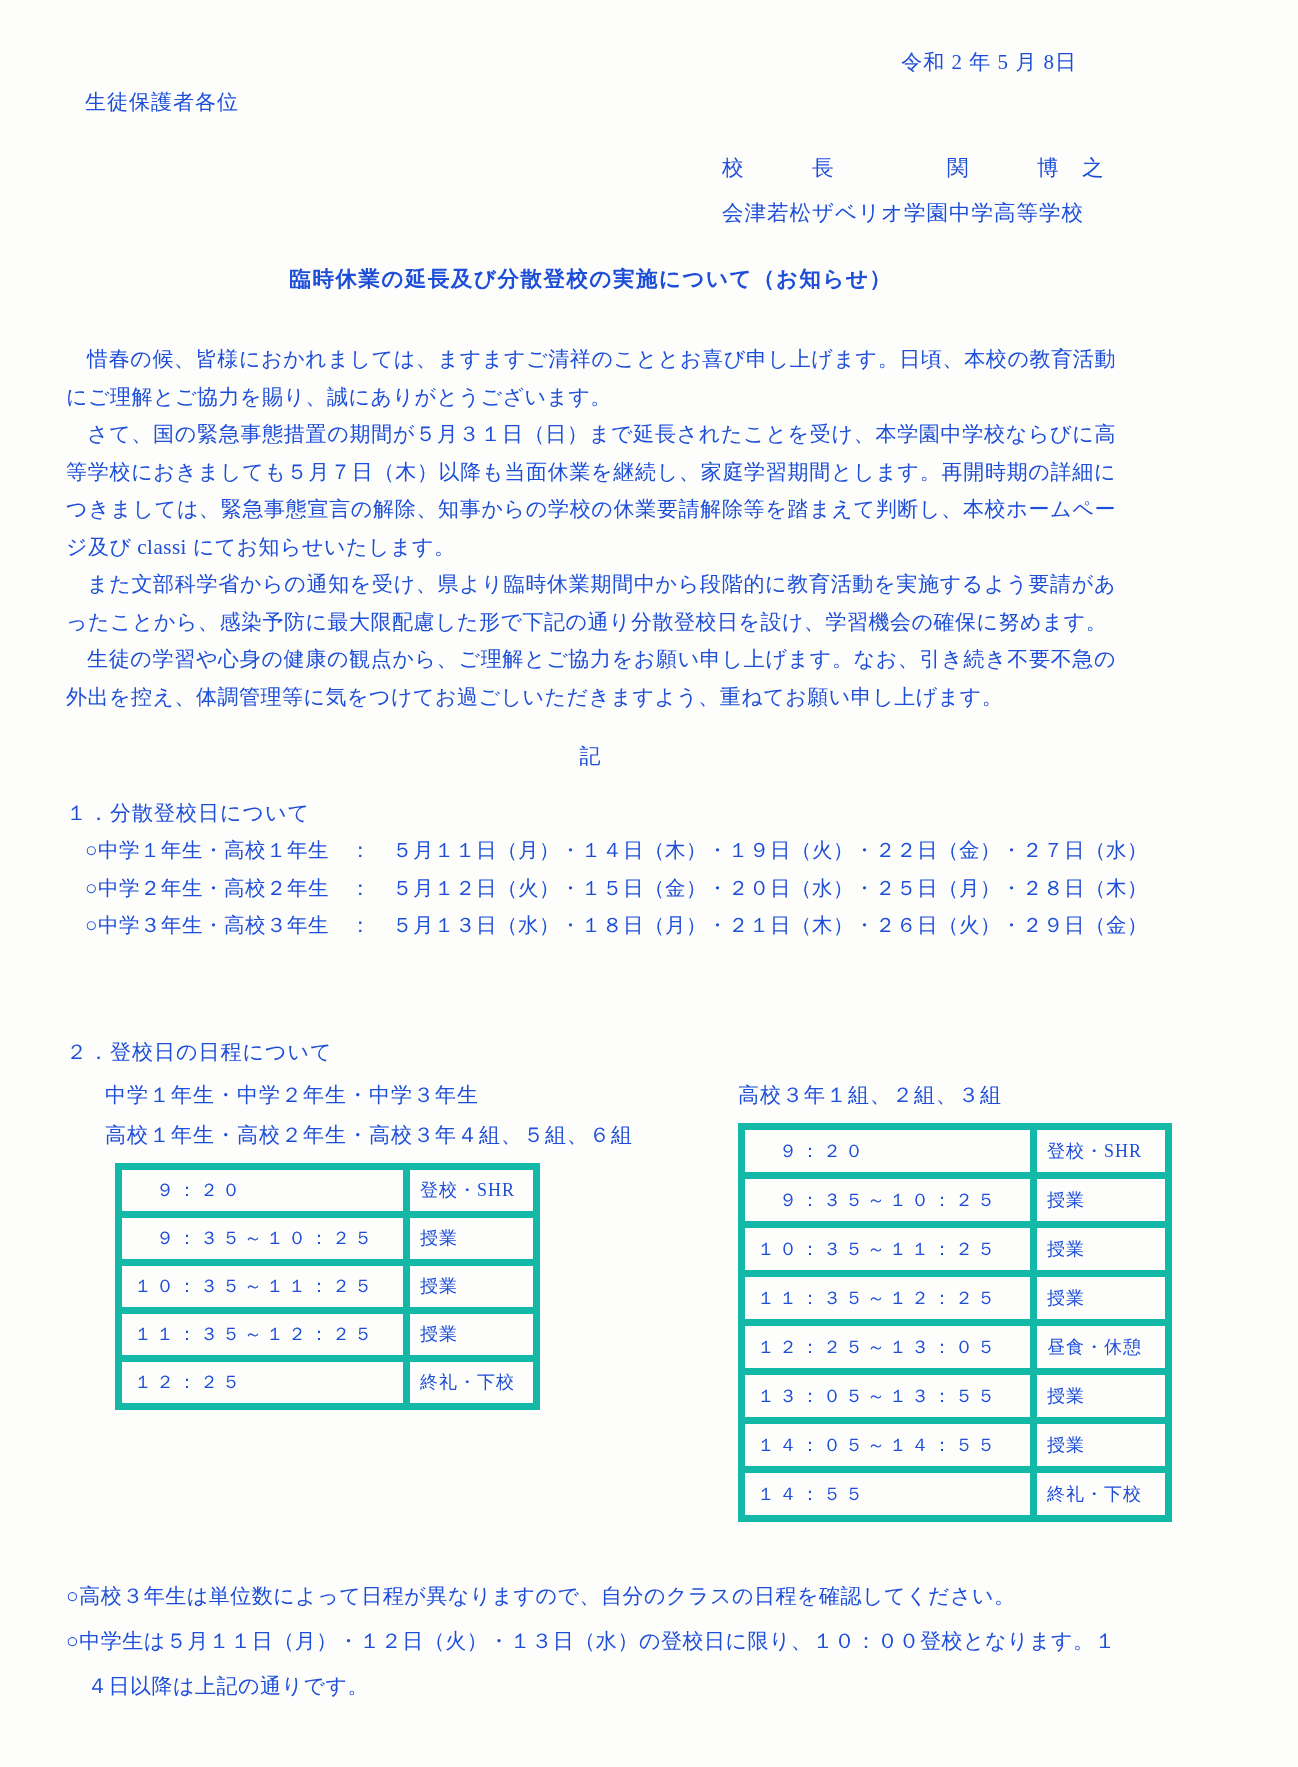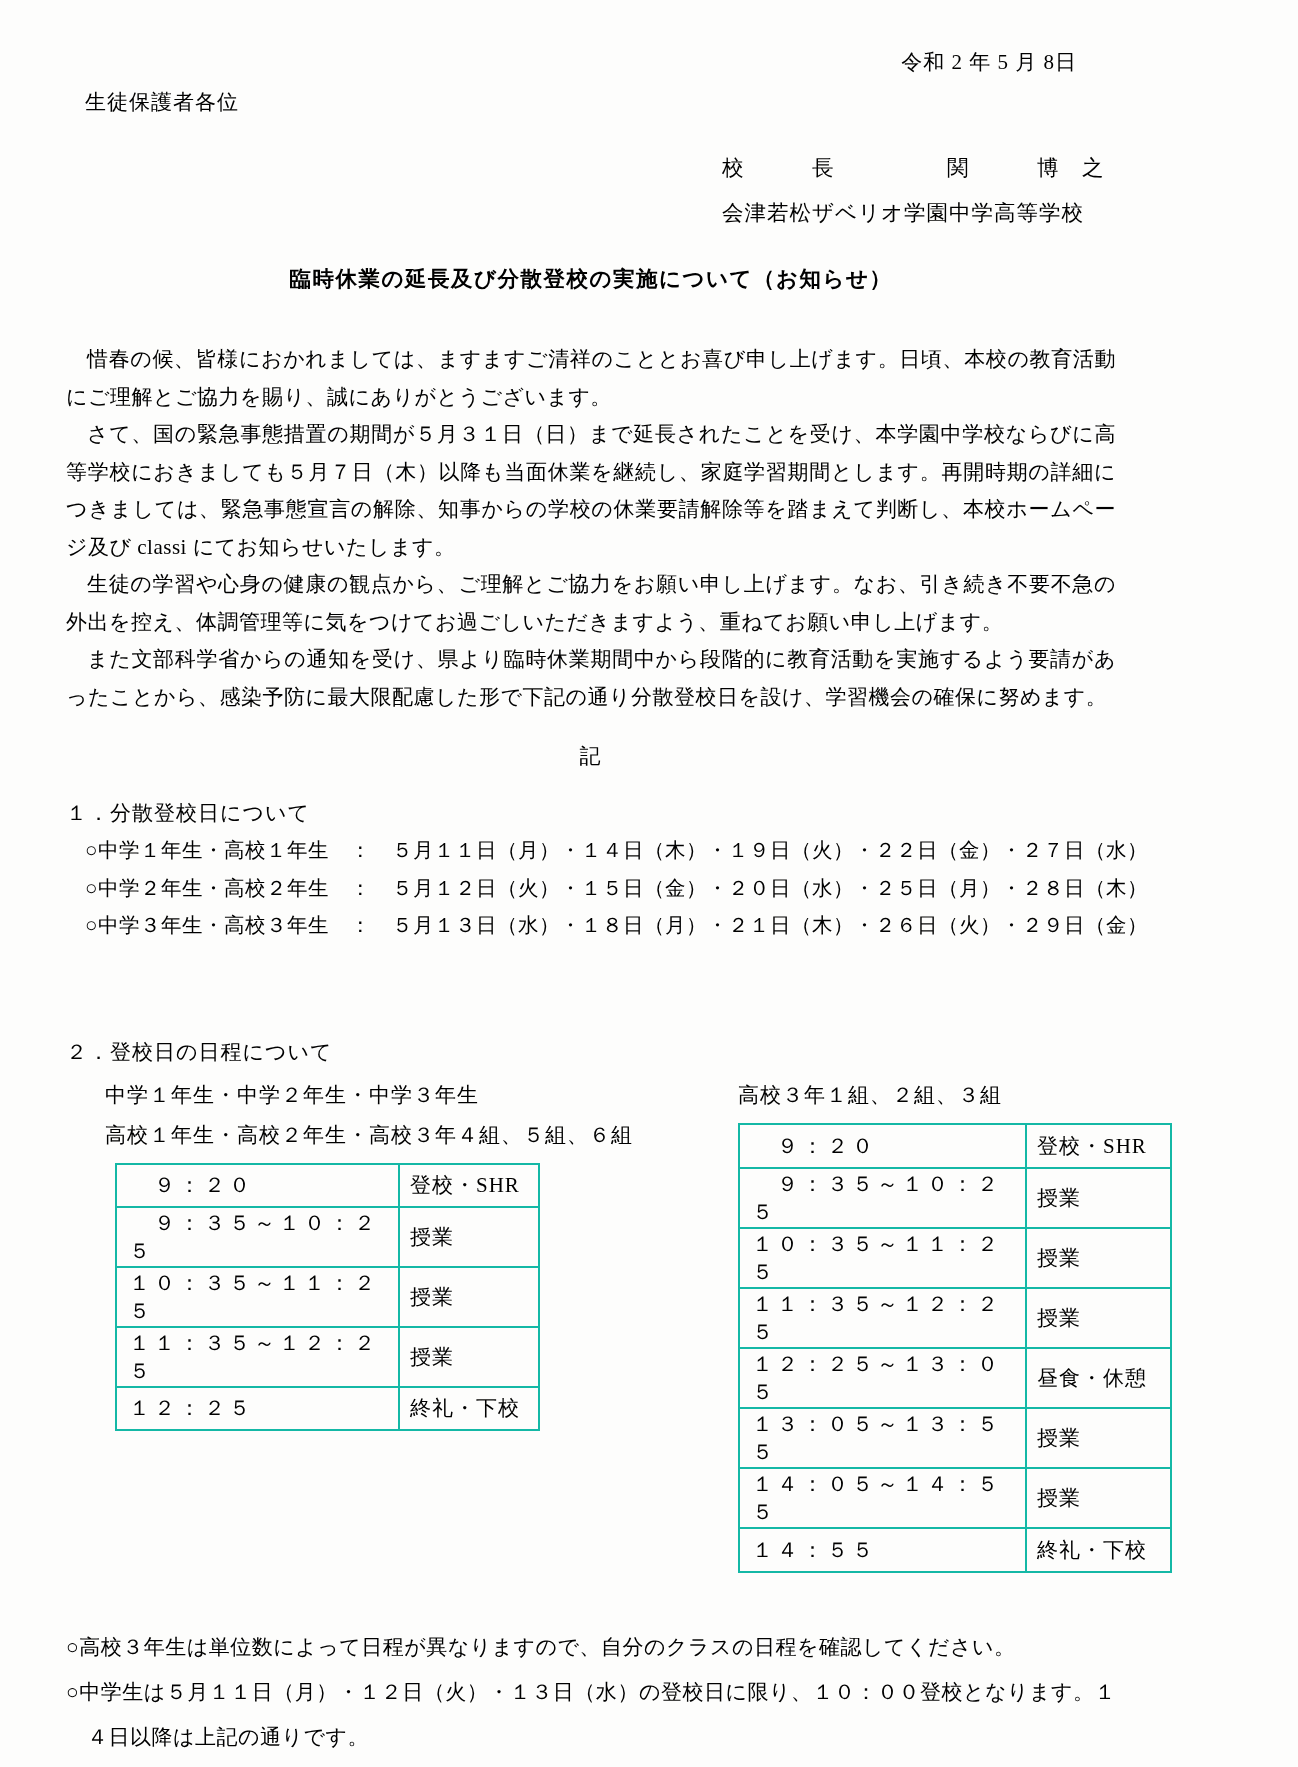--- a/index.html
+++ b/index.html
@@ -4,41 +4,41 @@
 <style>
   html,body{margin:0;padding:0;background:#e8e8e8;}
   .page{
     position:relative;
     width:1298px;height:1767px;
     background:#fdfdfc;
     margin:0 auto;
     box-sizing:border-box;
     padding-top:48px;
     font-family:"Liberation Serif","DejaVu Serif",serif;
-    color:#000000;
+    color:#1d4ed8;
     overflow:hidden;
   }
   .content{margin-left:66px;width:1050px;}
   .date-line{text-align:right;padding-right:39px;font-size:21px;letter-spacing:1px;}
   .addressee{margin-left:19px;margin-top:12px;font-size:21px;letter-spacing:1px;}
   .school-block{margin-left:656px;margin-top:30px;font-size:21.5px;line-height:45px;letter-spacing:1px;}
   .doc-title{margin-top:28px;text-align:center;font-size:21.5px;font-weight:600;letter-spacing:1.5px;}
   .body-block{margin-top:48px;}
   .para{font-size:21px;line-height:37.5px;text-align:justify;text-indent:1em;letter-spacing:0.5px;margin:0;}
   .record-mark{margin-top:26px;text-align:center;font-size:21px;letter-spacing:2px;}
   .sec-heading{margin-top:24px;font-size:21px;letter-spacing:1px;line-height:38px;}
   .date-list{margin-left:19px;font-size:20.5px;line-height:37.5px;letter-spacing:0.5px;white-space:nowrap;}
   .ct-note{font-size:21px;line-height:37.5px;text-align:justify;letter-spacing:0.5px;margin:0;}
   .sec2{margin-top:88px;}
   .cols{display:flex;align-items:flex-start;margin-top:4px;}
   .col-left{margin-left:39px;width:500px;}
   .col-right{margin-left:auto;width:378px;}
   .group-label{font-size:21px;line-height:40px;letter-spacing:1px;white-space:nowrap;}
   table.sched{border-collapse:collapse;margin-top:8px;table-layout:fixed;}
-  table.sched td{border:2px solid #14b8a6;font-size:21px;vertical-align:middle;}
+  table.sched td{border:7px solid #14b8a6;font-size:18px;vertical-align:middle;}
   .t-left{width:425px;margin-left:10px;}
   .t-left td{height:39px;}
   .t-left .c-time{width:268px;}
   .t-right{width:434px;}
   .t-right td{height:40px;}
   .t-right .c-time{width:272px;}
   td.c-time{padding-left:12px;letter-spacing:4px;}
   td.c-act{padding-left:10px;letter-spacing:1px;}
   .footnotes{margin-top:52px;}
   .footnote{font-size:21px;line-height:45px;text-align:justify;letter-spacing:0.5px;padding-left:1em;text-indent:-1em;margin:0;}
@@ -55,22 +55,22 @@
     <div class="school-block">
       <div>校　　　長　　　　　関　　　博　之</div>
       <div>会津若松ザベリオ学園中学高等学校</div>
     </div>
 
     <div class="doc-title">臨時休業の延長及び分散登校の実施について（お知らせ）</div>
 
     <div class="body-block">
       <p class="para">惜春の候、皆様におかれましては、ますますご清祥のこととお喜び申し上げます。日頃、本校の教育活動にご理解とご協力を賜り、誠にありがとうございます。</p>
       <p class="para">さて、国の緊急事態措置の期間が５月３１日（日）まで延長されたことを受け、本学園中学校ならびに高等学校におきましても５月７日（木）以降も当面休業を継続し、家庭学習期間とします。再開時期の詳細につきましては、緊急事態宣言の解除、知事からの学校の休業要請解除等を踏まえて判断し、本校ホームページ及び classi にてお知らせいたします。</p>
+      <p class="para">また文部科学省からの通知を受け、県より臨時休業期間中から段階的に教育活動を実施するよう要請があったことから、感染予防に最大限配慮した形で下記の通り分散登校日を設け、学習機会の確保に努めます。</p>
       <p class="para">生徒の学習や心身の健康の観点から、ご理解とご協力をお願い申し上げます。なお、引き続き不要不急の外出を控え、体調管理等に気をつけてお過ごしいただきますよう、重ねてお願い申し上げます。</p>
-      <p class="para">また文部科学省からの通知を受け、県より臨時休業期間中から段階的に教育活動を実施するよう要請があったことから、感染予防に最大限配慮した形で下記の通り分散登校日を設け、学習機会の確保に努めます。</p>
     </div>
 
     <div class="record-mark">記</div>
 
     <div class="sec1">
       <div class="sec-heading">１．分散登校日について</div>
       <div class="date-list">○中学１年生・高校１年生　：　５月１１日（月）・１４日（木）・１９日（火）・２２日（金）・２７日（水）</div>
       <div class="date-list">○中学２年生・高校２年生　：　５月１２日（火）・１５日（金）・２０日（水）・２５日（月）・２８日（木）</div>
       <div class="date-list">○中学３年生・高校３年生　：　５月１３日（水）・１８日（月）・２１日（木）・２６日（火）・２９日（金）</div>
     </div>

